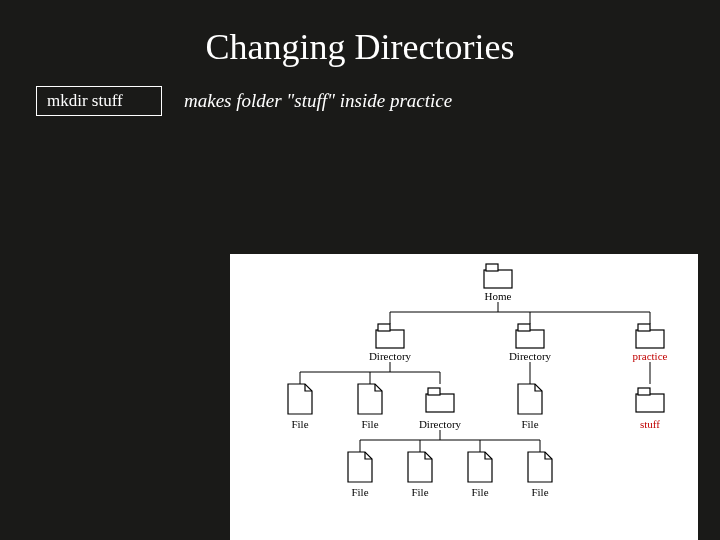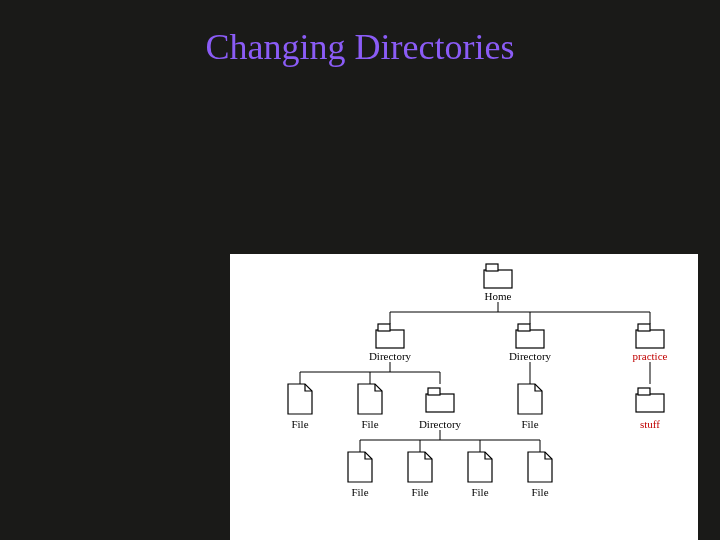--- a/index.html
+++ b/index.html
@@ -10,21 +10,21 @@
     font-family: Georgia, 'Times New Roman', serif;
     color: #fff;
     overflow: hidden;
     position: relative;
   }
   .title {
     text-align: center;
     font-size: 36px;
     font-weight: normal;
     padding-top: 26px;
-    color: #8b5cf6;
+    color: #ffffff;
     font-family: Georgia, serif;
   }
   .content {
     padding: 18px 36px 0 36px;
   }
   .cmd-row {
     display: flex;
     align-items: center;
     margin-bottom: 12px;
   }
@@ -61,20 +61,24 @@
     font-size: 11px;
     fill: #c00000;
   }
 </style>
 </head>
 <body>
 
 <div class="title">Changing Directories</div>
 
 <div class="content">
+  <div class="cmd-row">
+    <div class="cmd-box">mkdir  stuff</div>
+    <div class="cmd-desc">makes folder "stuff" inside practice</div>
+  </div>
 </div>
 
 <div class="diagram-wrap">
 <svg width="468" height="270" viewBox="0 0 468 270">
   <defs>
 
     <g id="folder">
       <rect x="0" y="6" width="28" height="18" fill="#fff" stroke="#000" stroke-width="1.2"></rect>
       <rect x="2" y="0" width="12" height="7" fill="#fff" stroke="#000" stroke-width="1.2"></rect>
     </g>

